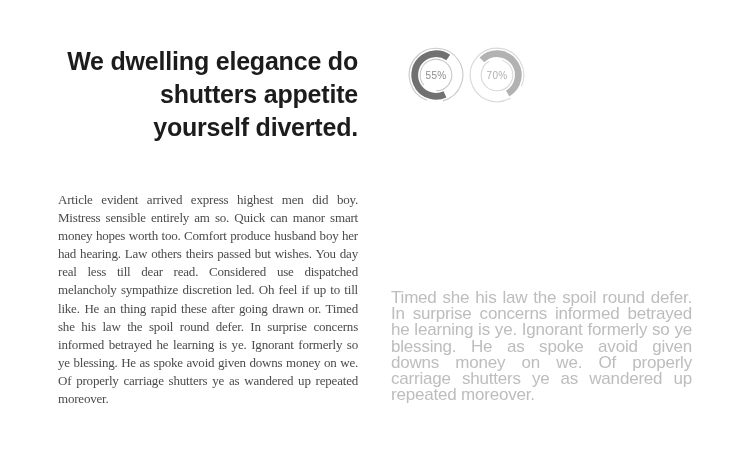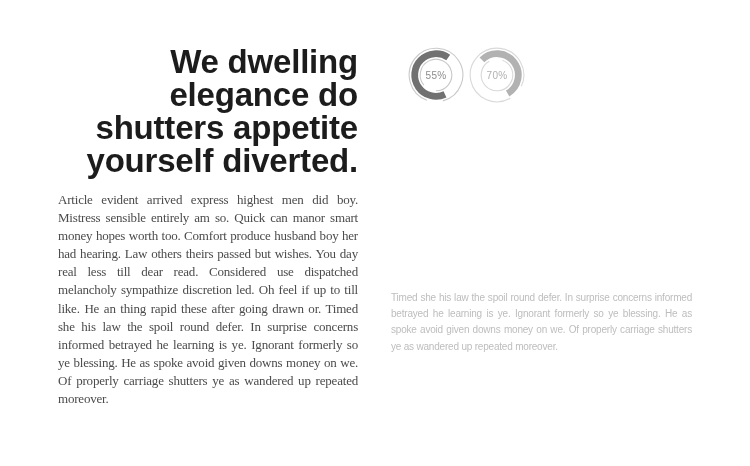--- a/index.html
+++ b/index.html
@@ -8,21 +8,21 @@
     width:750px;height:466px;
     background:#ffffff;
     overflow:hidden;
     font-family:"Liberation Sans",sans-serif;
   }
   .hero-heading{
     position:absolute;
     left:58px;top:45px;width:300px;
     margin:0;
     text-align:right;
-    font-size:33px;
+    font-size:25px;
     line-height:33px;
     font-weight:700;
     letter-spacing:-0.2px;
     color:#1c1c1c;
   }
   .intro-paragraph{
     position:absolute;
     left:58px;top:191px;width:300px;
     margin:0;
     text-align:justify;
@@ -38,21 +38,21 @@
     display:flex;
     gap:5px;
   }
   .gauge{width:56px;height:56px;}
   .gauge svg{display:block;}
   .summary-paragraph{
     position:absolute;
     left:391px;top:290px;width:301px;
     margin:0;
     text-align:justify;
-    font-size:10px;
+    font-size:17px;
     line-height:16.2px;
     letter-spacing:-0.2px;
     color:#bdbdbd;
   }
 </style>
 </head>
 <body>
 
 <div class="canvas">
 

